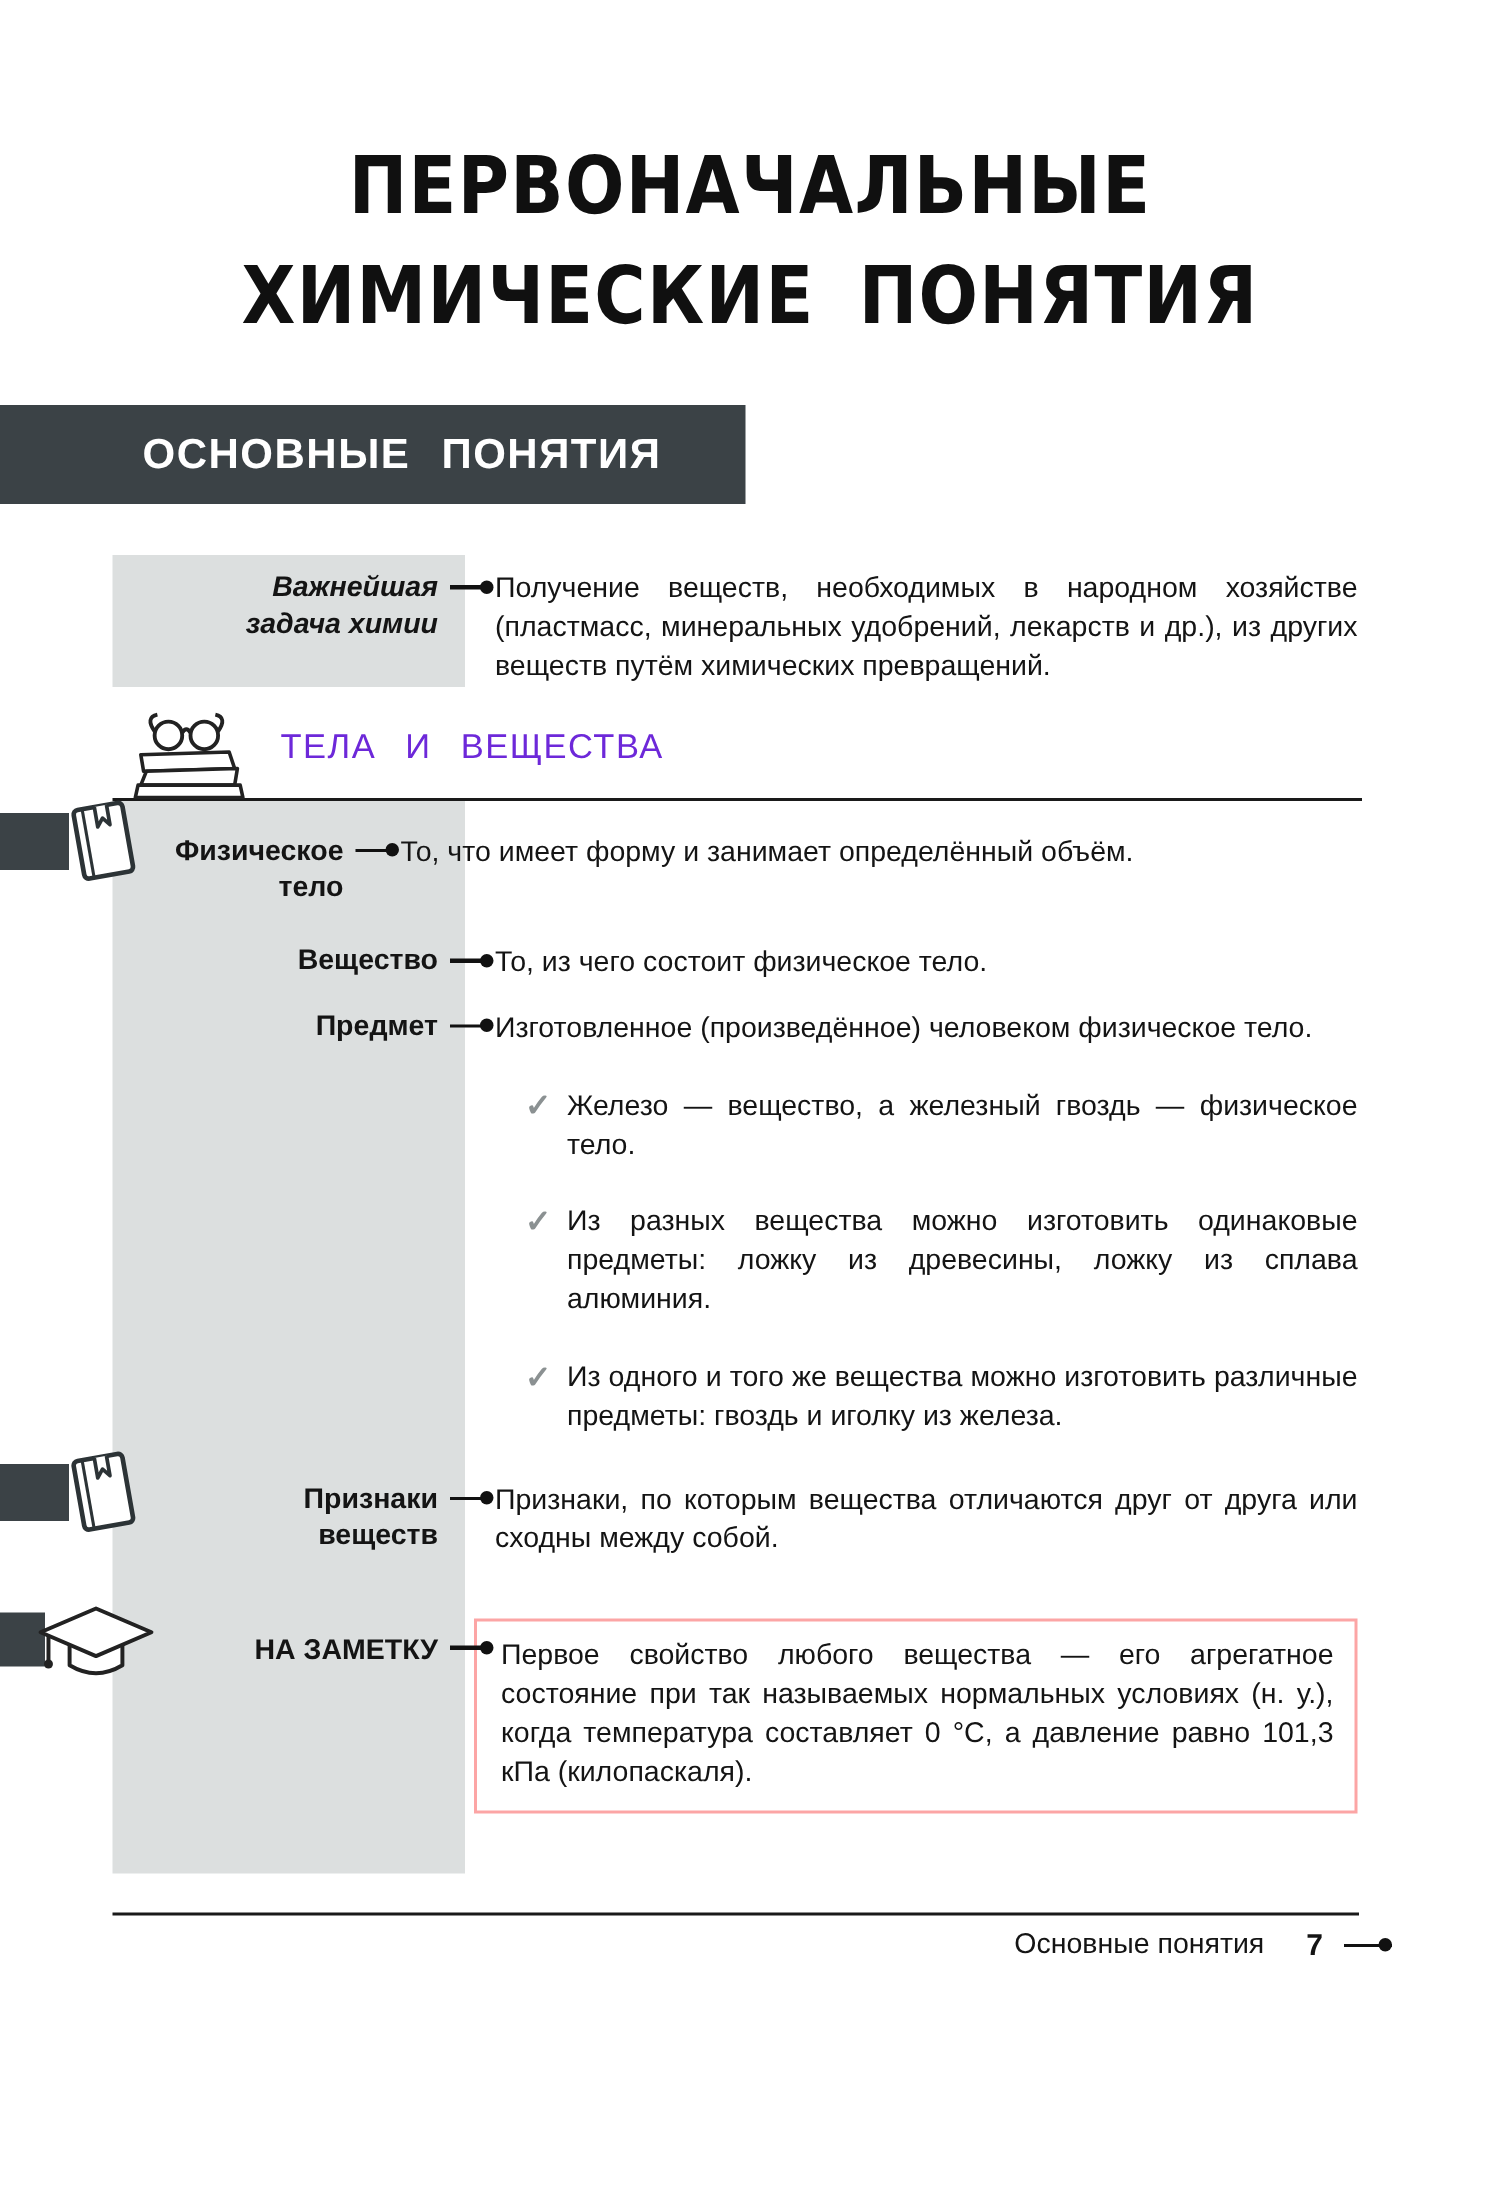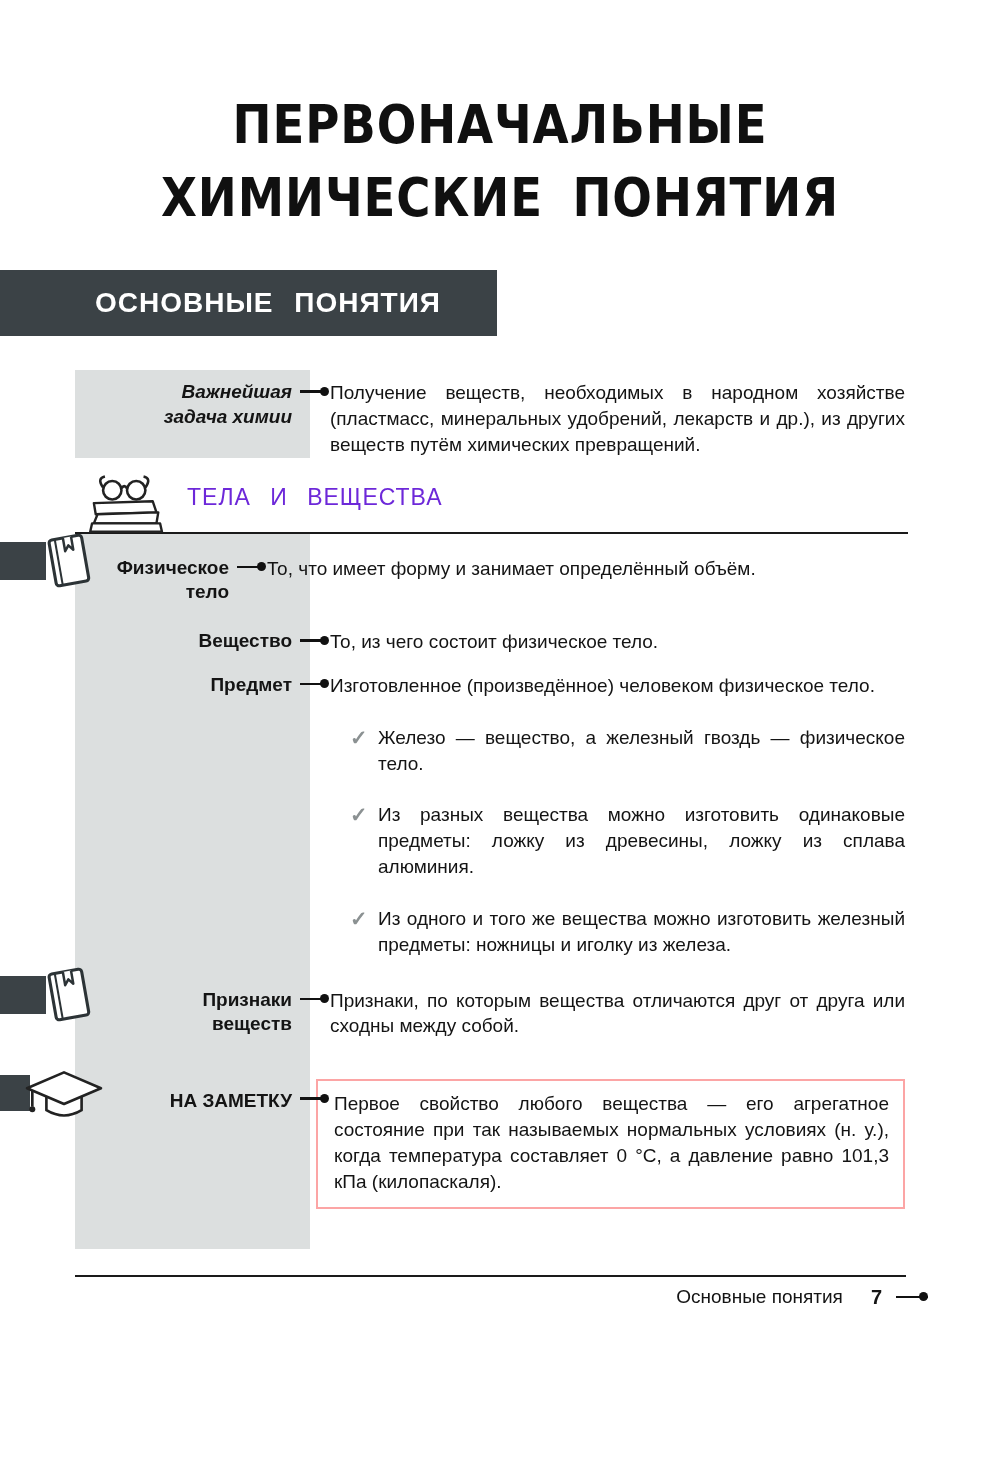--- a/index.html
+++ b/index.html
@@ -184,21 +184,21 @@
     <div class="bullet bullet-1">
       <span class="check">✓</span>
       <span class="btext">Железо — вещество, а железный гвоздь — физическое тело.</span>
     </div>
     <div class="bullet bullet-2">
       <span class="check">✓</span>
       <span class="btext">Из разных вещества можно изготовить одинаковые предметы: ложку из древесины, ложку из сплава алюминия.</span>
     </div>
     <div class="bullet bullet-3">
       <span class="check">✓</span>
-      <span class="btext">Из одного и того же вещества можно изготовить железный предметы: ножницы и иголку из железа.</span>
+      <span class="btext">Из одного и того же вещества можно изготовить различные предметы: гвоздь и иголку из железа.</span>
     </div>
 
     <div class="row row-props">
       <span class="deco-bar bar-props"></span>
       <span class="margin-icon icon-book-b">
         <svg viewBox="0 0 64 64" width="66" height="66">
           <g transform="rotate(-10 32 32)">
             <rect x="16" y="9" width="32" height="45" rx="3" fill="#ffffff" stroke="#2c3336" stroke-width="3"></rect>
             <path d="M22 9 v45" fill="none" stroke="#2c3336" stroke-width="2"></path>
             <path d="M30 9 L30 22 L34 17 L38 22 L38 9" fill="#ffffff" stroke="#2c3336" stroke-width="2.4" stroke-linejoin="round"></path>

